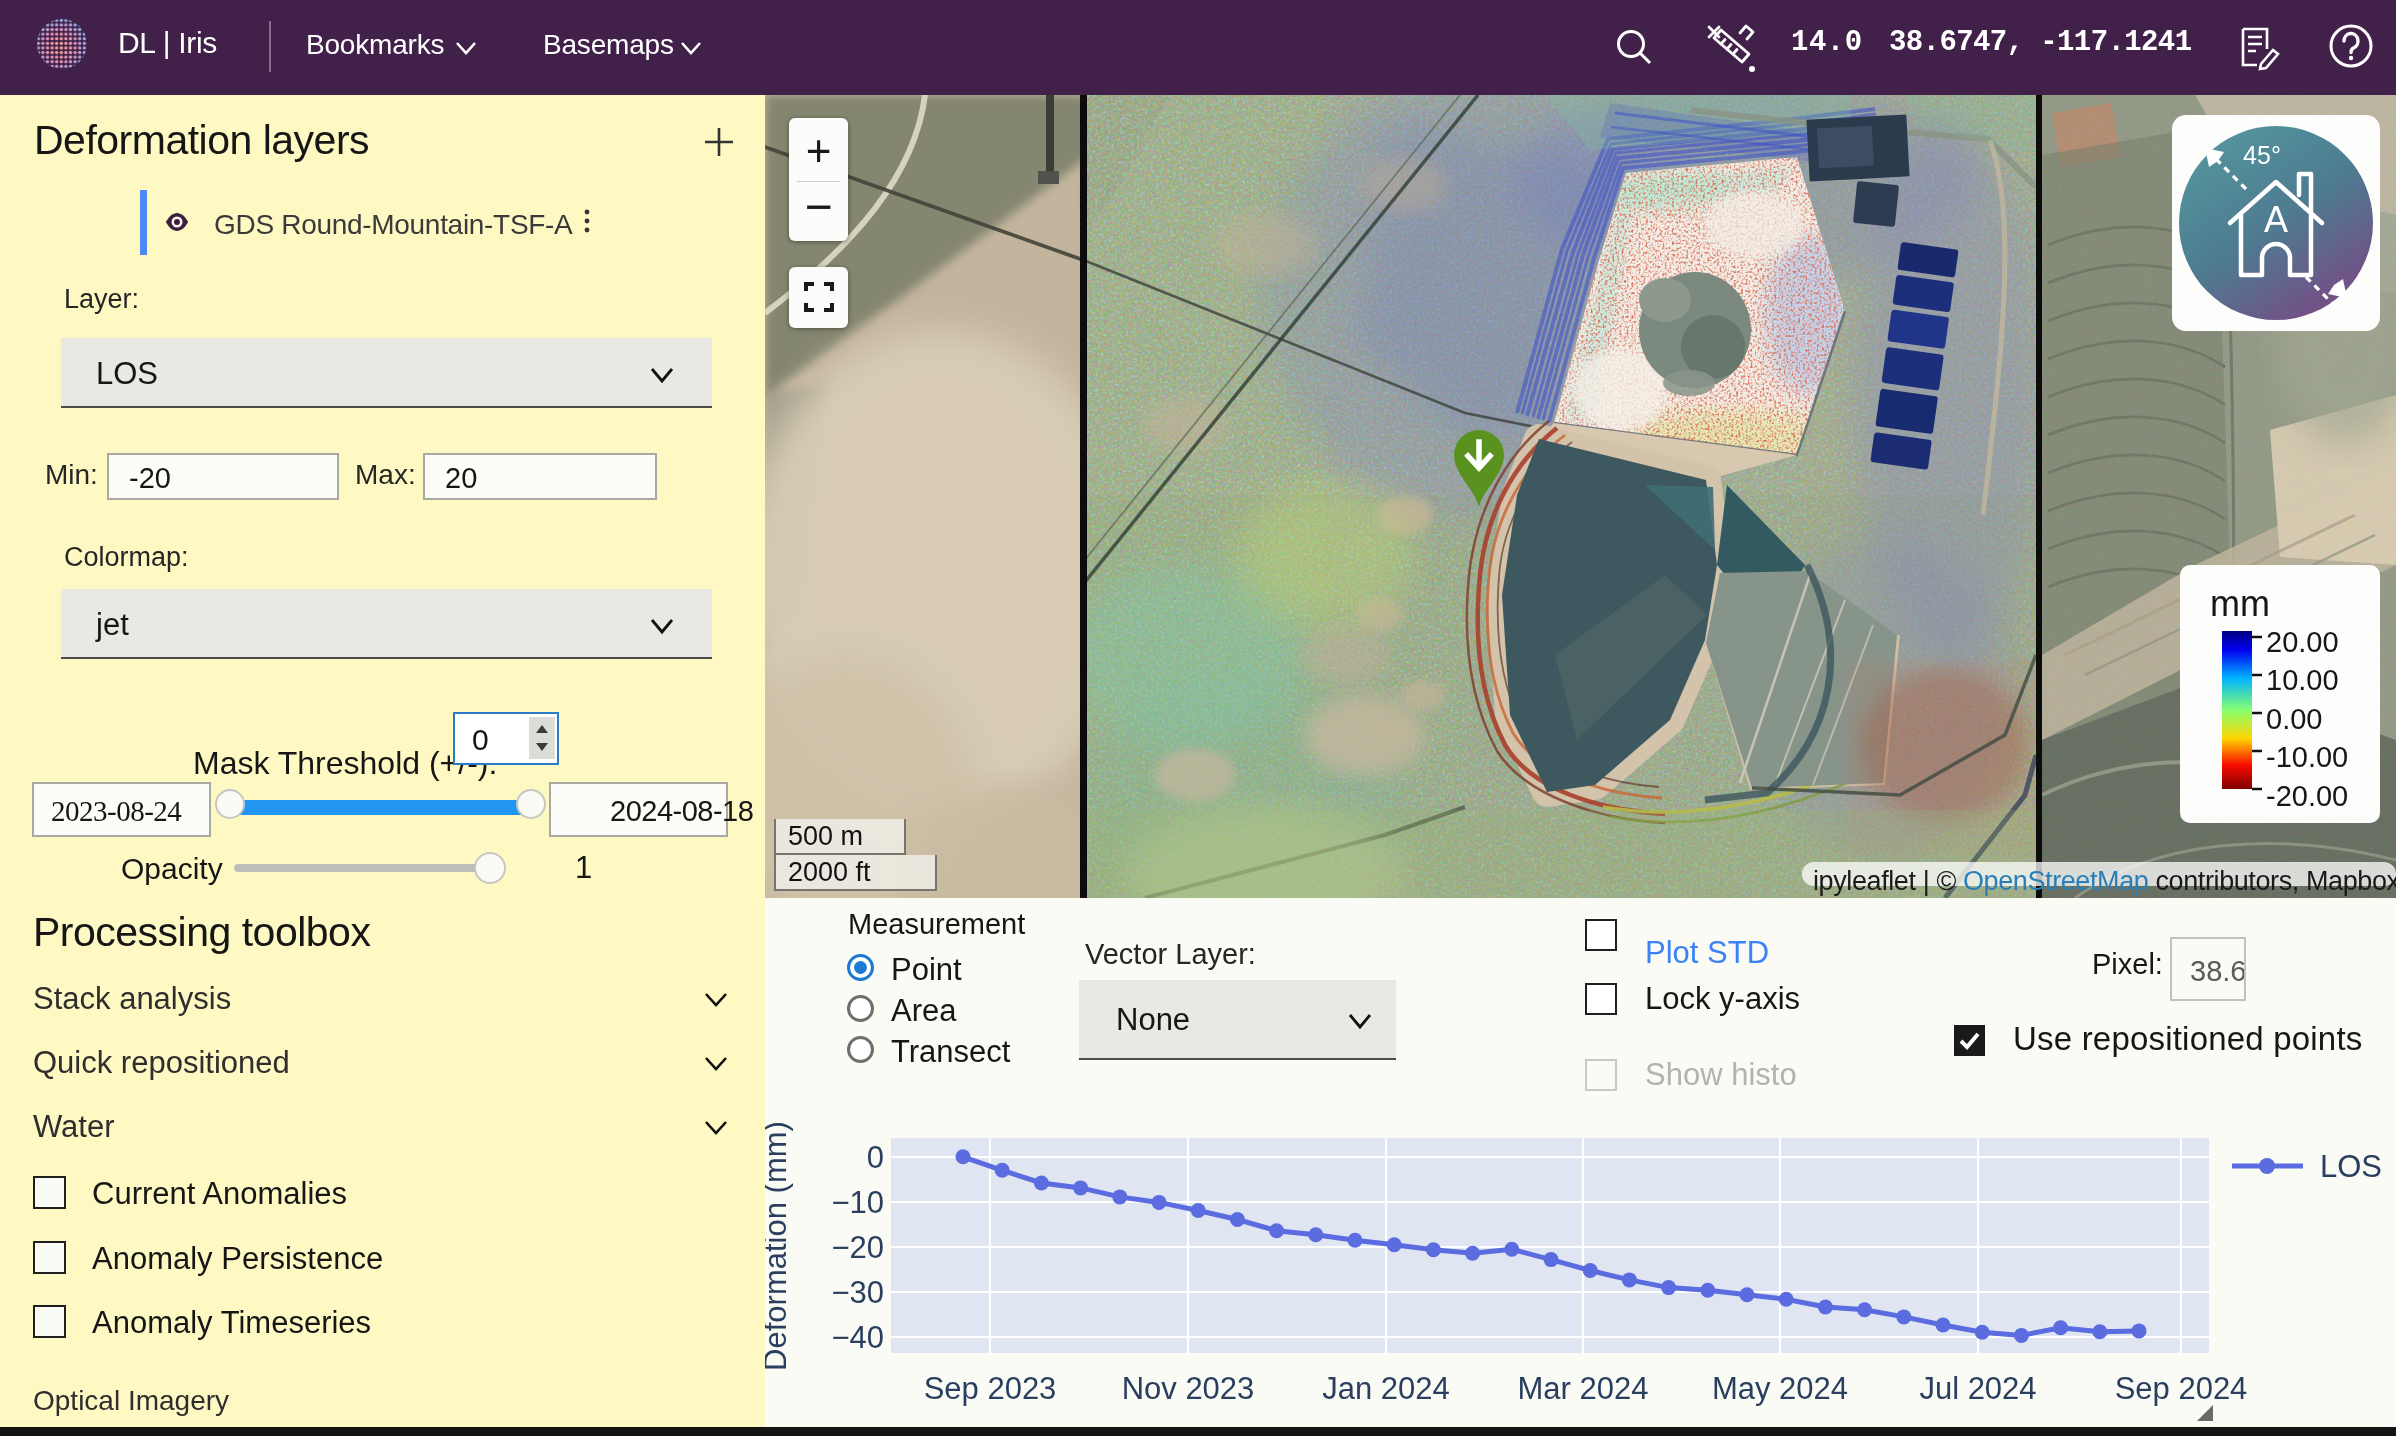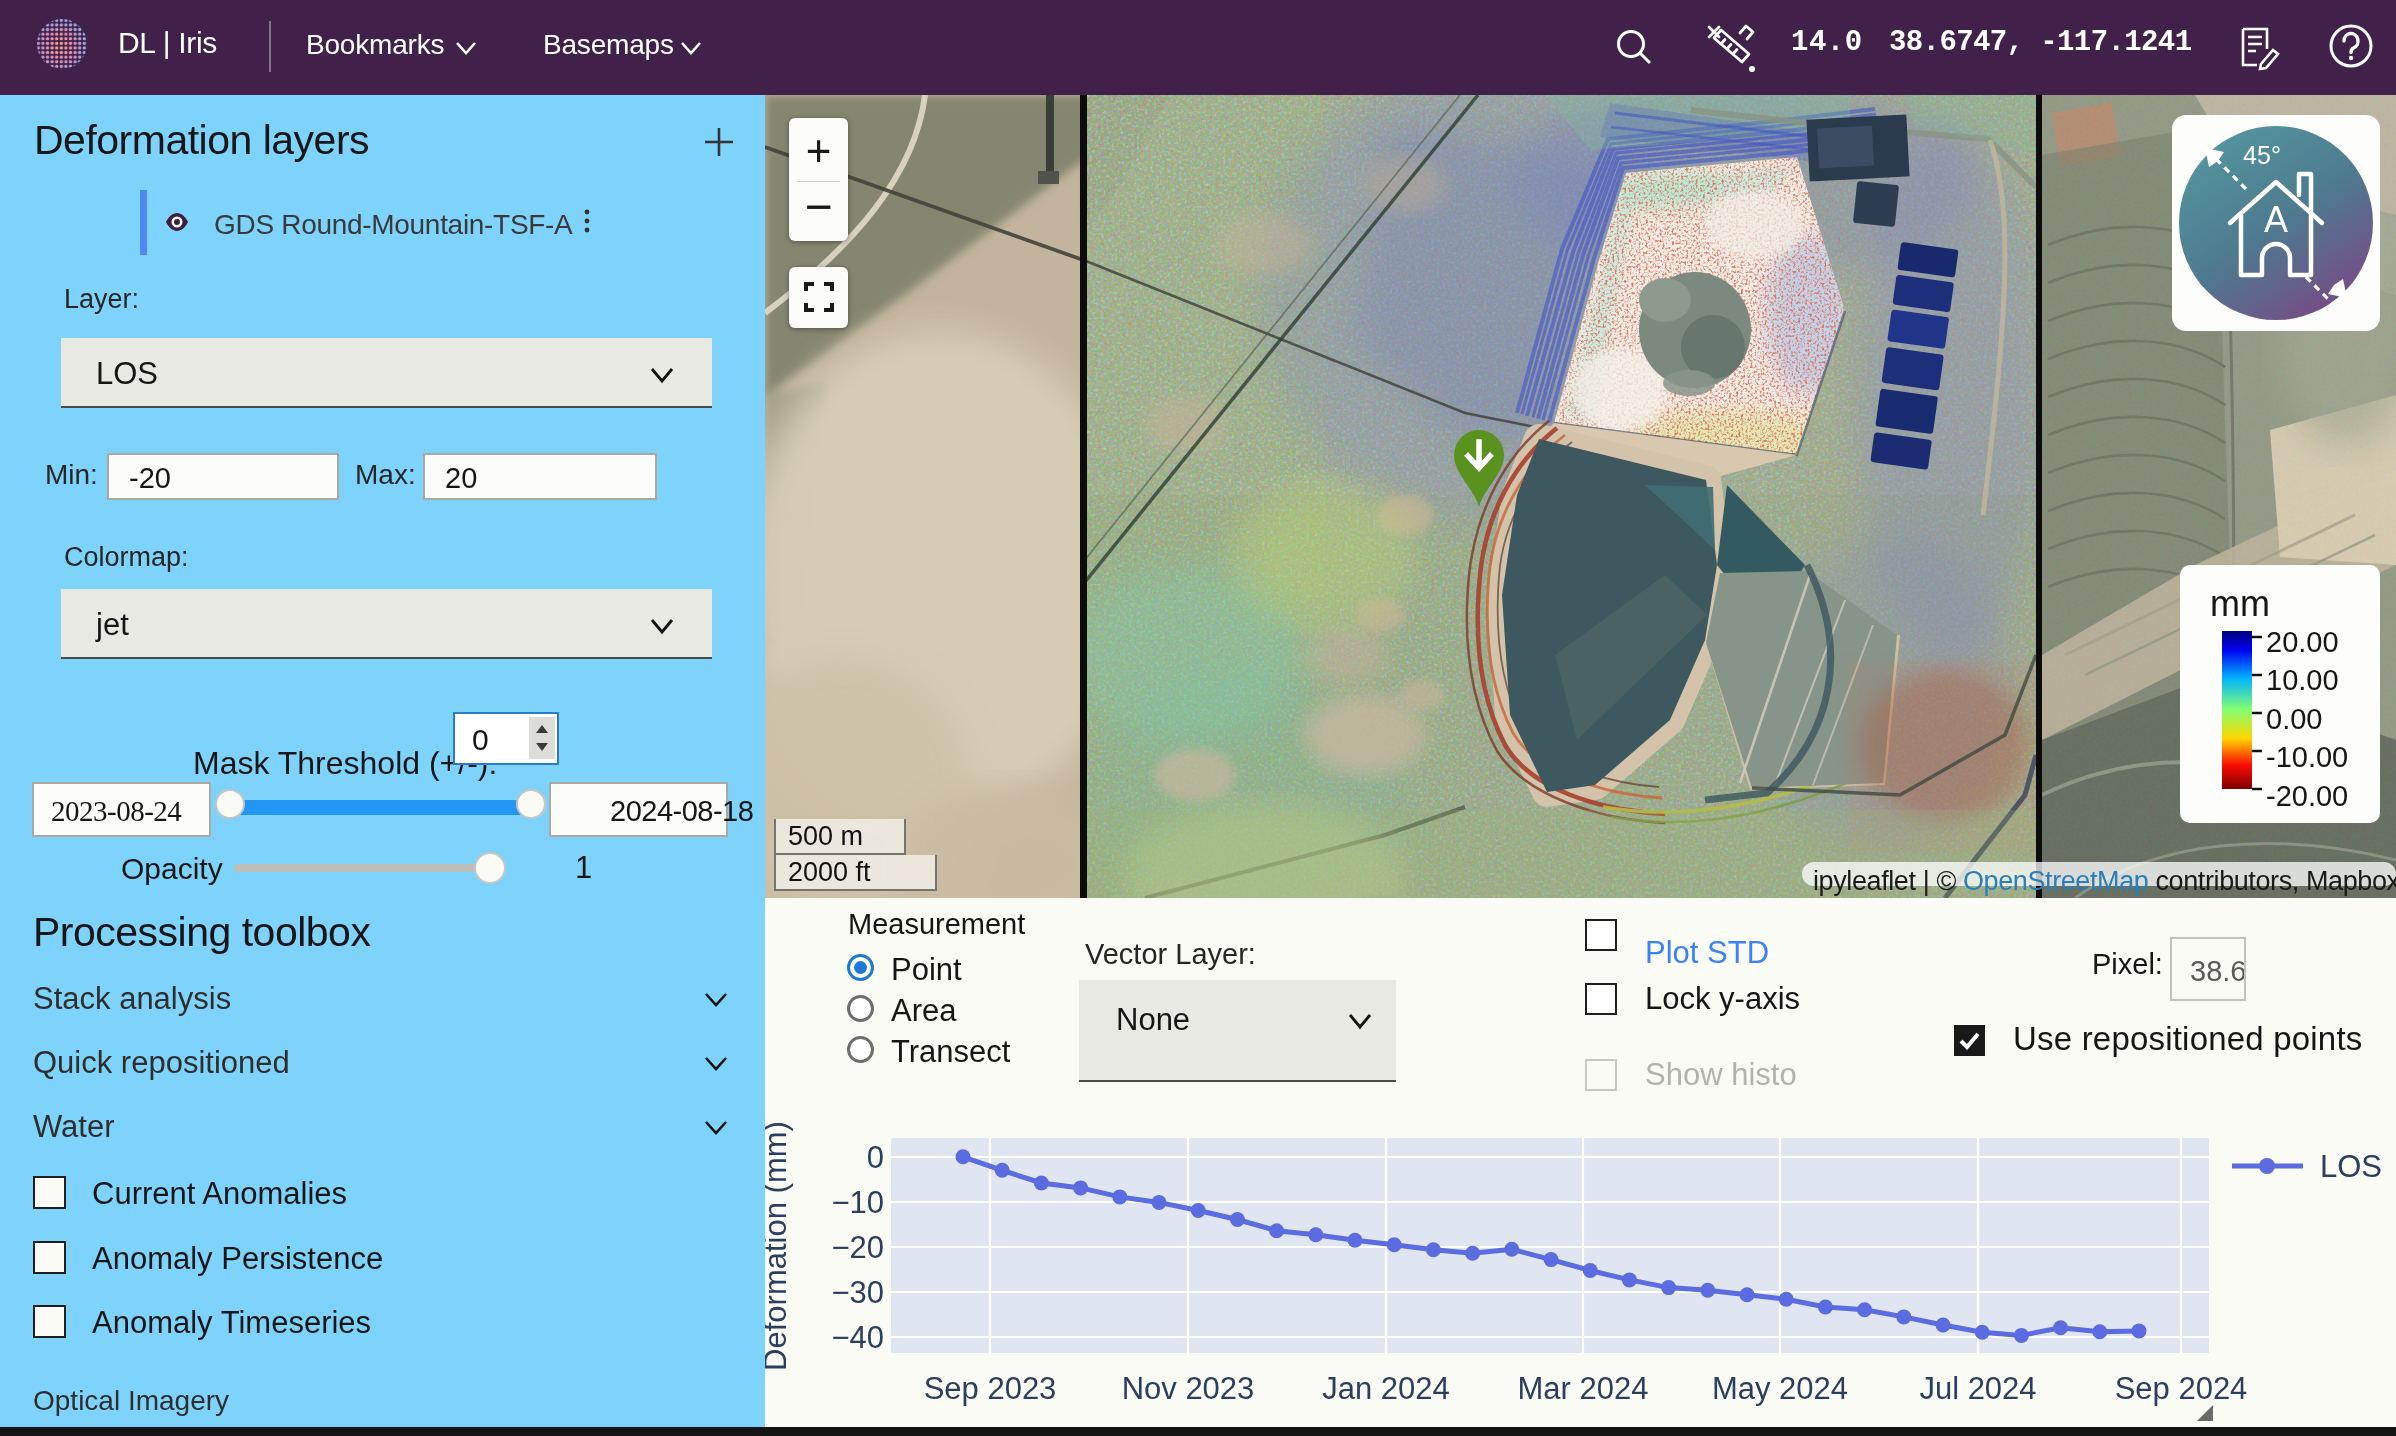--- a/index.html
+++ b/index.html
@@ -2,21 +2,21 @@
 <html><head>
 <meta charset="utf-8">
 <style>
   * { margin:0; padding:0; box-sizing:border-box; }
   html,body { width:2396px; height:1436px; overflow:hidden; }
   body { white-space:nowrap; position:relative; background:#f9f9f2; font-family:"Liberation Sans", sans-serif; }
   .abs { position:absolute; }
   
   #hdr { position:absolute; left:0; top:0; width:2396px; height:95px; background:#41214a; color:#fff; }
   
-  #side { position:absolute; left:0; top:95px; width:765px; height:1332px; background:#7dd3fc; }
+  #side { position:absolute; left:0; top:95px; width:765px; height:1332px; background:#fef9c3; }
   .sel { background:#e9e9e3; border:none; border-bottom:2px solid #4a4a4a; }
   .chev { width:26px; height:26px; }
   
   #bstrip { position:absolute; left:0; top:1427px; width:2396px; height:9px; background:#141414; }
 </style>
 </head>
 <body>
 
 <div id="hdr">
   <svg class="abs" style="left:36px;top:18px" width="52" height="52" viewBox="0 0 52 52">
@@ -466,21 +466,21 @@
 
   <div class="abs" style="left:82px;top:56px;width:27px;height:27px;border-radius:50%;border:3px solid #1d79d4;background:#fff;"></div>
   <div class="abs" style="left:89px;top:63px;width:13px;height:13px;border-radius:50%;background:#1d79d4;"></div>
   <div class="abs" style="left:126px;top:54px;font-size:31px;color:#161616;">Point</div>
   <div class="abs" style="left:82px;top:97px;width:27px;height:27px;border-radius:50%;border:3px solid #6e6e6e;background:#fff;"></div>
   <div class="abs" style="left:126px;top:95px;font-size:31px;color:#161616;">Area</div>
   <div class="abs" style="left:82px;top:138px;width:27px;height:27px;border-radius:50%;border:3px solid #6e6e6e;background:#fff;"></div>
   <div class="abs" style="left:126px;top:136px;font-size:31px;color:#161616;">Transect</div>
 
   <div class="abs" style="left:320px;top:40px;font-size:29px;color:#262626;">Vector Layer:</div>
-  <div class="sel abs" style="left:314px;top:82px;width:317px;height:102px;">
+  <div class="sel abs" style="left:314px;top:82px;width:317px;height:80px;">
     <div class="abs" style="left:37px;top:22px;font-size:31px;color:#161616;">None</div>
     <svg class="abs" style="left:266px;top:26px" width="30" height="30" viewBox="0 0 30 30">
         <path d="M5 9 L15 21 L25 9" fill="none" stroke="#111" stroke-width="2.8"></path>
       </svg>
   </div>
 
   <div class="abs" style="left:820px;top:21px;width:32px;height:32px;border:2.5px solid #1f1f1f;background:#fff;"></div>
   <div class="abs" style="left:880px;top:19px;font-size:31px;color:#3b82f6;margin-top:18px;">Plot STD</div>
   <div class="abs" style="left:820px;top:85px;width:32px;height:32px;border:2.5px solid #1f1f1f;background:#fff;"></div>
   <div class="abs" style="left:880px;top:83px;font-size:31px;color:#161616;">Lock y-axis</div>

